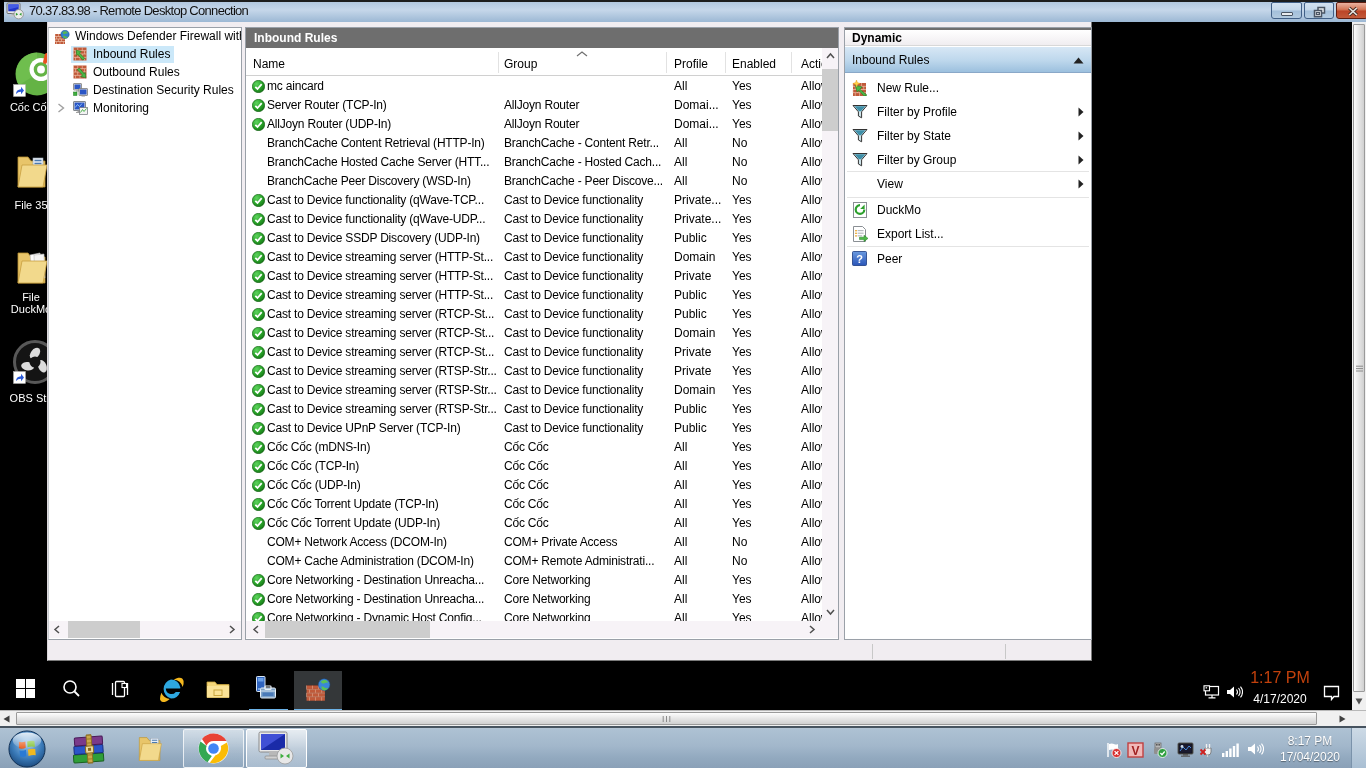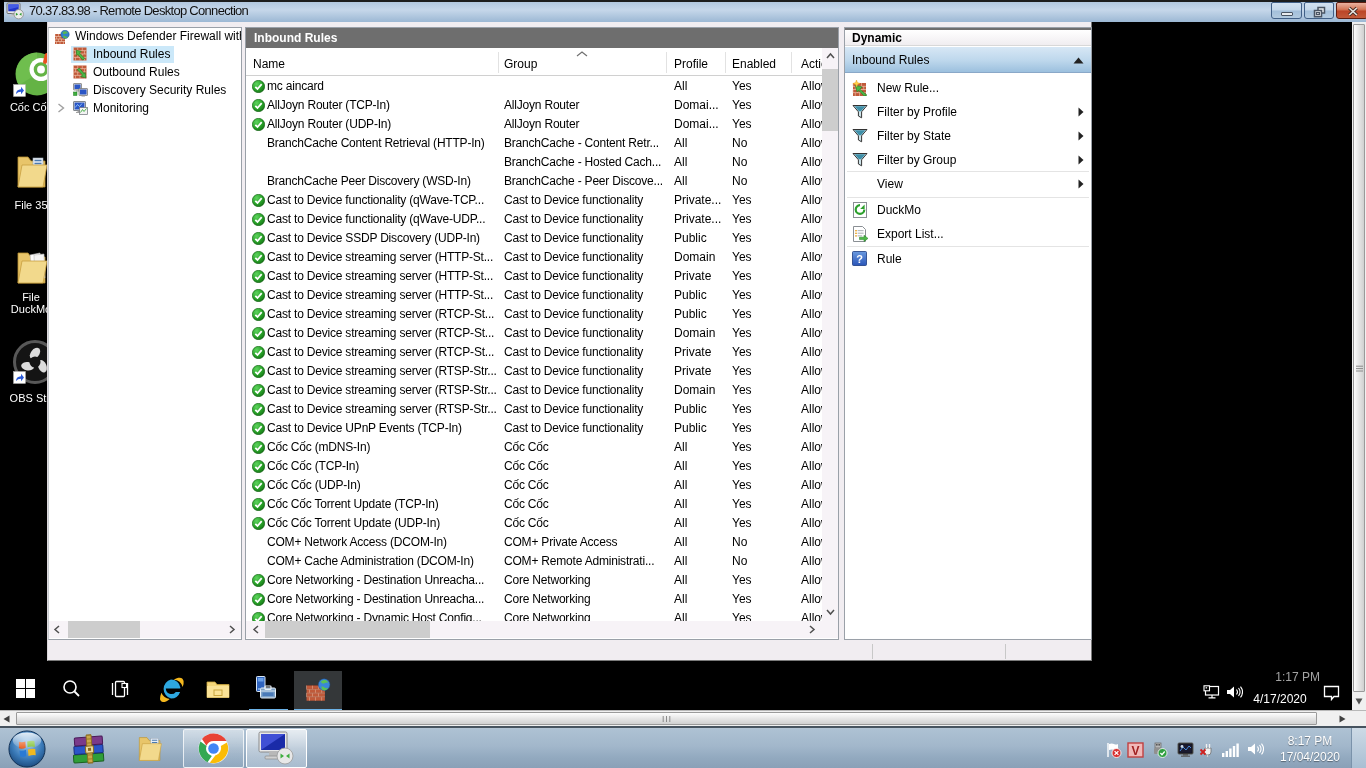--- a/index.html
+++ b/index.html
@@ -153,21 +153,21 @@
       </svg>
     </div>
     <div class="abs" style="left:1226px;top:17px">
       <svg width="17" height="14" viewBox="0 0 17 14">
         <path d="M1 5 H4 L8 1.5 V12.5 L4 9 H1 Z" fill="#fff"></path>
         <path d="M10.5 4.5 a4 4 0 0 1 0 5" stroke="#fff" stroke-width="1.1" fill="none"></path>
         <path d="M12.5 3 a6.5 6.5 0 0 1 0 8" stroke="#fff" stroke-width="1.1" fill="none"></path>
         <path d="M14.5 1.6 a9 9 0 0 1 0 10.8" stroke="#fff" stroke-width="1.1" fill="none"></path>
       </svg>
     </div>
-    <div class="abs" style="left:1240px;top:3px;width:80px;text-align:right;color:#a3a3a3;font-size:12px;line-height:13px">1:17 PM</div>
+    <div class="abs" style="left:1240px;top:3px;width:80px;text-align:center;color:#c2410c;font-size:16px;line-height:13px">1:17 PM</div>
     <div class="abs" style="left:1240px;top:25px;width:80px;text-align:center;color:#fff;font-size:12px;line-height:13px">4/17/2020</div>
     <div class="abs" style="left:1323px;top:17px">
       <svg width="17" height="16" viewBox="0 0 17 16">
         <path d="M1.5 1.5 H15.5 V11.5 H11 L8.5 14.5 L8.5 11.5 H1.5 Z" fill="none" stroke="#fff" stroke-width="1.3"></path>
       </svg>
     </div>
   </div>
 <div class="abs" style="left:47px;top:22px;width:1045px;height:639px;background:#f1edf1;border-right:1px solid #7a7a7a;border-bottom:1px solid #7a7a7a;border-left:1px solid #dcd8dc">
     <div class="abs" style="left:0;top:5px;width:194px;height:613px;background:#fff;border:1px solid #9aa0a8;border-left-color:#c8ccd0;overflow:hidden">
       <div class="abs" style="left:6px;top:2px;width:15px;height:14px">
@@ -254,21 +254,21 @@
         <svg width="15" height="14" viewBox="0 0 15 14">
           <rect x="0.5" y="0.5" width="8" height="6.5" rx="0.5" fill="#d8d8d8" stroke="#707070" stroke-width="0.7"></rect>
           <rect x="1.5" y="1.5" width="6" height="4.5" fill="#2a56c6"></rect>
           <rect x="3" y="7.5" width="3" height="1" fill="#9a9a9a"></rect>
           <rect x="6" y="5.5" width="8.5" height="7" rx="0.5" fill="#d8d8d8" stroke="#707070" stroke-width="0.7"></rect>
           <rect x="7" y="6.5" width="6.5" height="5" fill="#2a56c6"></rect>
           <rect x="8.5" y="12.5" width="3.5" height="1" fill="#9a9a9a"></rect>
           <rect x="0.5" y="9" width="3.5" height="3.5" fill="#3fae3f" stroke="#1d7a1d" stroke-width="0.5"></rect>
         </svg>
       </div>
-      <div class="abs tx" style="left:44px;top:54px;line-height:17px">Discovery Security Rules</div>
+      <div class="abs tx" style="left:44px;top:54px;line-height:17px">Destination Security Rules</div>
       <svg class="abs" style="left:8px;top:75px" width="8" height="10" viewBox="0 0 8 10">
         <path d="M1.5 1 L6.5 5 L1.5 9" fill="none" stroke="#a0a0a0" stroke-width="1.4"></path>
       </svg>
       <div class="abs" style="left:24px;top:73px;width:15px;height:14px">
         <svg width="15" height="14" viewBox="0 0 15 14">
           <rect x="0.5" y="0.5" width="12" height="9" rx="0.5" fill="#cfd4da" stroke="#6a7077" stroke-width="0.8"></rect>
           <rect x="1.6" y="1.6" width="9.8" height="6.8" fill="#2a56c6"></rect>
           <path d="M2.2 6.5 L4.5 3.5 L6.5 5.5 L9 2.5" stroke="#9fd0ff" stroke-width="0.8" fill="none"></path>
           <rect x="4.5" y="9.5" width="4" height="1.4" fill="#9a9a9a"></rect>
           <rect x="3" y="10.9" width="7" height="0.9" fill="#8a8a8a"></rect>
@@ -331,21 +331,21 @@
                 <radialGradient id="gc" cx="0.35" cy="0.3" r="0.8">
                   <stop offset="0" stop-color="#5fd45f"></stop>
                   <stop offset="0.55" stop-color="#2aa42a"></stop>
                   <stop offset="1" stop-color="#137013"></stop>
                 </radialGradient>
               </defs>
               <circle cx="6.5" cy="6.5" r="6.2" fill="url(#gc)" stroke="#0f5c0f" stroke-width="0.6"></circle>
               <path d="M3.3 6.8 L5.5 9 L9.7 4.2" stroke="#fff" stroke-width="1.8" fill="none"></path>
             </svg>
           </div>
-          <div class="abs tx" style="left:21px;top:0;line-height:19px;letter-spacing:-0.2px">AllJoyn Router (TCP-In)</div>
+          <div class="abs tx" style="left:21px;top:0;line-height:19px;letter-spacing:-0.2px">Server Router (TCP-In)</div>
           <div class="abs tx" style="left:258px;top:0;line-height:19px;letter-spacing:-0.2px">AllJoyn Router</div>
           <div class="abs tx" style="left:428px;top:0;line-height:19px">Domai...</div>
           <div class="abs tx" style="left:486px;top:0;line-height:19px">Yes</div>
           <div class="abs tx" style="left:555px;top:0;line-height:19px">Allow</div>
         </div>
         <div class="abs" style="left:0;top:38px;width:576px;height:19px">
           <div class="abs" style="left:6px;top:3px;width:13px;height:13px">
             <svg width="13" height="13" viewBox="0 0 13 13">
               <defs>
                 <radialGradient id="gc" cx="0.35" cy="0.3" r="0.8">
@@ -367,20 +367,21 @@
         <div class="abs" style="left:0;top:57px;width:576px;height:19px">
           <div class="abs" style="left:6px;top:3px;width:13px;height:13px"></div>
           <div class="abs tx" style="left:21px;top:0;line-height:19px;letter-spacing:-0.2px">BranchCache Content Retrieval (HTTP-In)</div>
           <div class="abs tx" style="left:258px;top:0;line-height:19px;letter-spacing:-0.2px">BranchCache - Content Retr...</div>
           <div class="abs tx" style="left:428px;top:0;line-height:19px">All</div>
           <div class="abs tx" style="left:486px;top:0;line-height:19px">No</div>
           <div class="abs tx" style="left:555px;top:0;line-height:19px">Allow</div>
         </div>
         <div class="abs" style="left:0;top:76px;width:576px;height:19px">
           <div class="abs" style="left:6px;top:3px;width:13px;height:13px"></div>
+          <div class="abs tx" style="left:21px;top:0;line-height:19px;letter-spacing:-0.2px">BranchCache Hosted Cache Server (HTT...</div>
           <div class="abs tx" style="left:258px;top:0;line-height:19px;letter-spacing:-0.2px">BranchCache - Hosted Cach...</div>
           <div class="abs tx" style="left:428px;top:0;line-height:19px">All</div>
           <div class="abs tx" style="left:486px;top:0;line-height:19px">No</div>
           <div class="abs tx" style="left:555px;top:0;line-height:19px">Allow</div>
         </div>
         <div class="abs" style="left:0;top:95px;width:576px;height:19px">
           <div class="abs" style="left:6px;top:3px;width:13px;height:13px"></div>
           <div class="abs tx" style="left:21px;top:0;line-height:19px;letter-spacing:-0.2px">BranchCache Peer Discovery (WSD-In)</div>
           <div class="abs tx" style="left:258px;top:0;line-height:19px;letter-spacing:-0.2px">BranchCache - Peer Discove...</div>
           <div class="abs tx" style="left:428px;top:0;line-height:19px">All</div>
@@ -634,21 +635,21 @@
                 <radialGradient id="gc" cx="0.35" cy="0.3" r="0.8">
                   <stop offset="0" stop-color="#5fd45f"></stop>
                   <stop offset="0.55" stop-color="#2aa42a"></stop>
                   <stop offset="1" stop-color="#137013"></stop>
                 </radialGradient>
               </defs>
               <circle cx="6.5" cy="6.5" r="6.2" fill="url(#gc)" stroke="#0f5c0f" stroke-width="0.6"></circle>
               <path d="M3.3 6.8 L5.5 9 L9.7 4.2" stroke="#fff" stroke-width="1.8" fill="none"></path>
             </svg>
           </div>
-          <div class="abs tx" style="left:21px;top:0;line-height:19px;letter-spacing:-0.2px">Cast to Device UPnP Events (TCP-In)</div>
+          <div class="abs tx" style="left:21px;top:0;line-height:19px;letter-spacing:-0.2px">Cast to Device UPnP Server (TCP-In)</div>
           <div class="abs tx" style="left:258px;top:0;line-height:19px;letter-spacing:-0.2px">Cast to Device functionality</div>
           <div class="abs tx" style="left:428px;top:0;line-height:19px">Public</div>
           <div class="abs tx" style="left:486px;top:0;line-height:19px">Yes</div>
           <div class="abs tx" style="left:555px;top:0;line-height:19px">Allow</div>
         </div>
         <div class="abs" style="left:0;top:361px;width:576px;height:19px">
           <div class="abs" style="left:6px;top:3px;width:13px;height:13px">
             <svg width="13" height="13" viewBox="0 0 13 13">
               <defs>
                 <radialGradient id="gc" cx="0.35" cy="0.3" r="0.8">
@@ -942,21 +943,21 @@
           <defs>
             <linearGradient id="hg" x1="0" y1="0" x2="0" y2="1">
               <stop offset="0" stop-color="#6a9ae0"></stop>
               <stop offset="1" stop-color="#2a55b8"></stop>
             </linearGradient>
           </defs>
           <rect x="0.5" y="0.5" width="14" height="14" rx="1" fill="url(#hg)" stroke="#1a3a80" stroke-width="0.8"></rect>
           <text x="7.5" y="11.5" font-family="Liberation Sans,sans-serif" font-size="11" font-weight="bold" fill="#fff" text-anchor="middle">?</text>
         </svg>
       </div>
-      <div class="abs tx" style="left:32px;top:222px;line-height:18px">Rule</div>
+      <div class="abs tx" style="left:32px;top:222px;line-height:18px">Peer</div>
     </div>
     <div class="abs" style="left:824px;top:622px;width:1px;height:15px;background:#c8c8c8"></div>
     <div class="abs" style="left:957px;top:622px;width:1px;height:15px;background:#c8c8c8"></div>
   </div>
 <div class="abs" style="left:4px;top:0;width:1366px;height:22px;background:linear-gradient(#adc4dc 0%,#c6d7ea 45%,#9cb8d4 100%)">
     <div class="abs" style="left:0;top:0;width:1366px;height:1.5px;background:#1d1d1d"></div>
     <div class="abs" style="left:2px;top:2px">
       <svg width="18" height="18" viewBox="0 0 18 18">
         <rect x="1" y="1" width="13" height="10.5" rx="1" fill="#e8e8e8" stroke="#707070" stroke-width="1"></rect>
         <rect x="2.3" y="2.3" width="10.4" height="7" fill="#2335c8"></rect>

